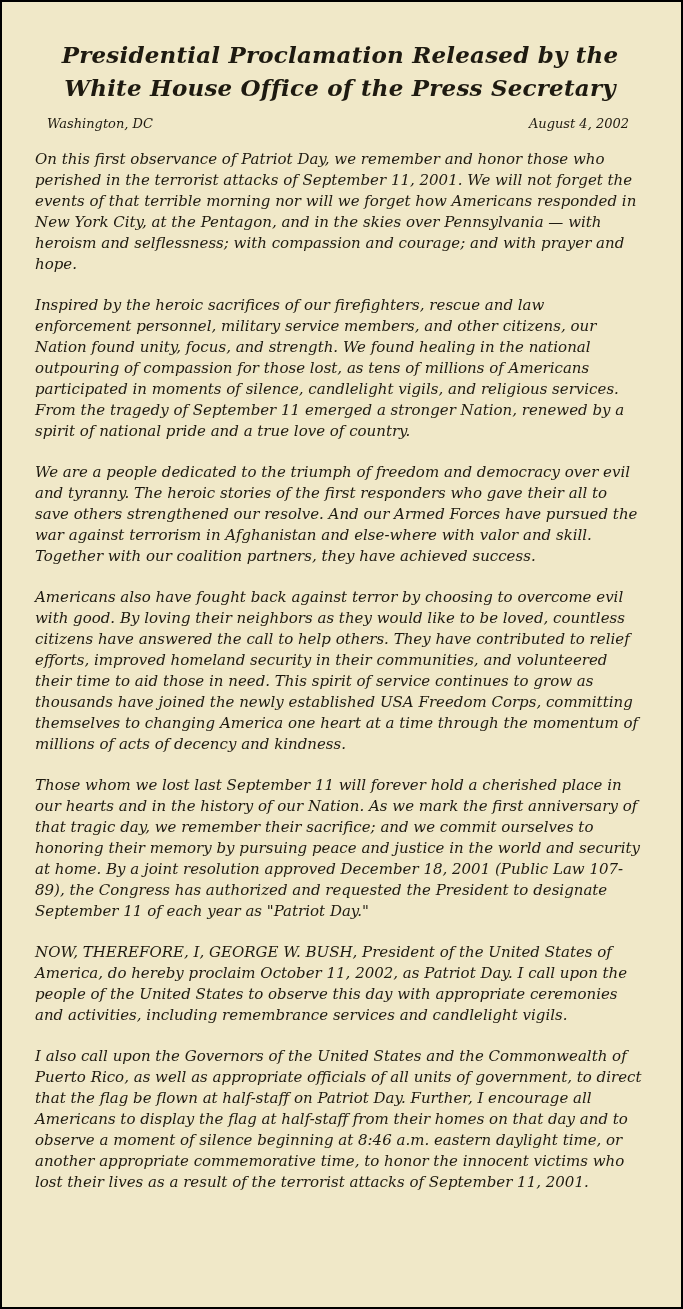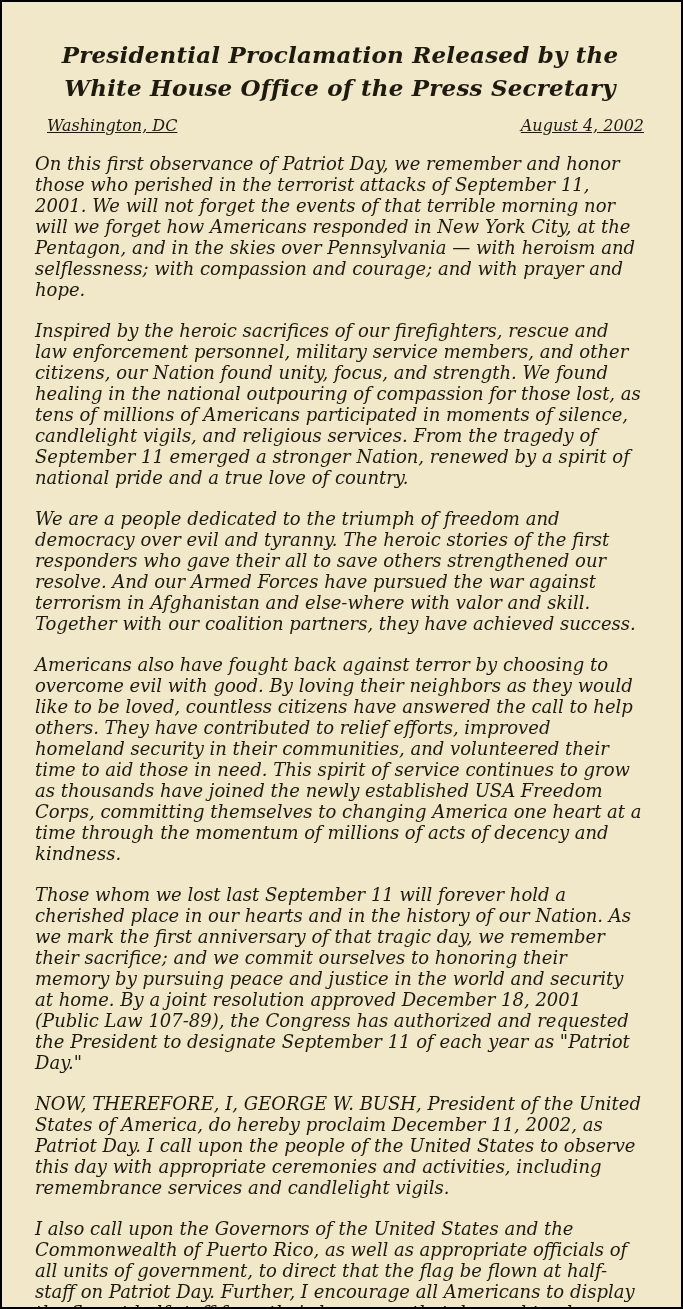--- a/index.html
+++ b/index.html
@@ -29,29 +29,28 @@
     line-height: 33px;
     text-align: center;
     margin: 0 auto 12px auto;
     max-width: 600px;
     letter-spacing: 0.2px;
   }
   .dateline {
     display: flex;
     justify-content: space-between;
     align-items: baseline;
-    font-size: 16px;
-    margin: 0 1px 18px 0;
+    font-size: 13px;
+    margin: 0 16px 18px 0;
     padding-left: 12px;
-    text-decoration: underline;
   }
   .dateline .place { }
   .dateline .date { }
   .body-text p {
-    font-size: 18px;
+    font-size: 15px;
     line-height: 21px;
     margin: 0 0 20px 0;
     text-align: left;
   }
 </style>
 </head>
 <body>
 
 <div class="page">
   <div class="inner">
@@ -62,19 +61,19 @@
       <span class="place">Washington, DC</span>
       <span class="date">August 4, 2002</span>
     </div>
 
     <div class="body-text">
       <p>On this first observance of Patriot Day, we remember and honor those who perished in the terrorist attacks of September 11, 2001. We will not forget the events of that terrible morning nor will we forget how Americans responded in New York City, at the Pentagon, and in the skies over Pennsylvania — with heroism and selflessness; with compassion and courage; and with prayer and hope.</p>
       <p>Inspired by the heroic sacrifices of our firefighters, rescue and law enforcement personnel, military service members, and other citizens, our Nation found unity, focus, and strength. We found healing in the national outpouring of compassion for those lost, as tens of millions of Americans participated in moments of silence, candlelight vigils, and religious services. From the tragedy of September 11 emerged a stronger Nation, renewed by a spirit of national pride and a true love of country.</p>
       <p>We are a people dedicated to the triumph of freedom and democracy over evil and tyranny. The heroic stories of the first responders who gave their all to save others strengthened our resolve. And our Armed Forces have pursued the war against terrorism in Afghanistan and else-where with valor and skill. Together with our coalition partners, they have achieved success.</p>
       <p>Americans also have fought back against terror by choosing to overcome evil with good. By loving their neighbors as they would like to be loved, countless citizens have answered the call to help others. They have contributed to relief efforts, improved homeland security in their communities, and volunteered their time to aid those in need. This spirit of service continues to grow as thousands have joined the newly established USA Freedom Corps, committing themselves to changing America one heart at a time through the momentum of millions of acts of decency and kindness.</p>
       <p>Those whom we lost last September 11 will forever hold a cherished place in our hearts and in the history of our Nation. As we mark the first anniversary of that tragic day, we remember their sacrifice; and we commit ourselves to honoring their memory by pursuing peace and justice in the world and security at home. By a joint resolution approved December 18, 2001 (Public Law 107-89), the Congress has authorized and requested the President to designate September 11 of each year as "Patriot Day."</p>
-      <p>NOW, THEREFORE, I, GEORGE W. BUSH, President of the United States of America, do hereby proclaim December 11, 2002, as Patriot Day. I call upon the people of the United States to observe this day with appropriate ceremonies and activities, including remembrance services and candlelight vigils.</p>
+      <p>NOW, THEREFORE, I, GEORGE W. BUSH, President of the United States of America, do hereby proclaim October 11, 2002, as Patriot Day. I call upon the people of the United States to observe this day with appropriate ceremonies and activities, including remembrance services and candlelight vigils.</p>
       <p>I also call upon the Governors of the United States and the Commonwealth of Puerto Rico, as well as appropriate officials of all units of government, to direct that the flag be flown at half-staff on Patriot Day. Further, I encourage all Americans to display the flag at half-staff from their homes on that day and to observe a moment of silence beginning at 8:46 a.m. eastern daylight time, or another appropriate commemorative time, to honor the innocent victims who lost their lives as a result of the terrorist attacks of September 11, 2001.</p>
 
     </div>
 
   </div>
 </div>
 
 </body></html>

